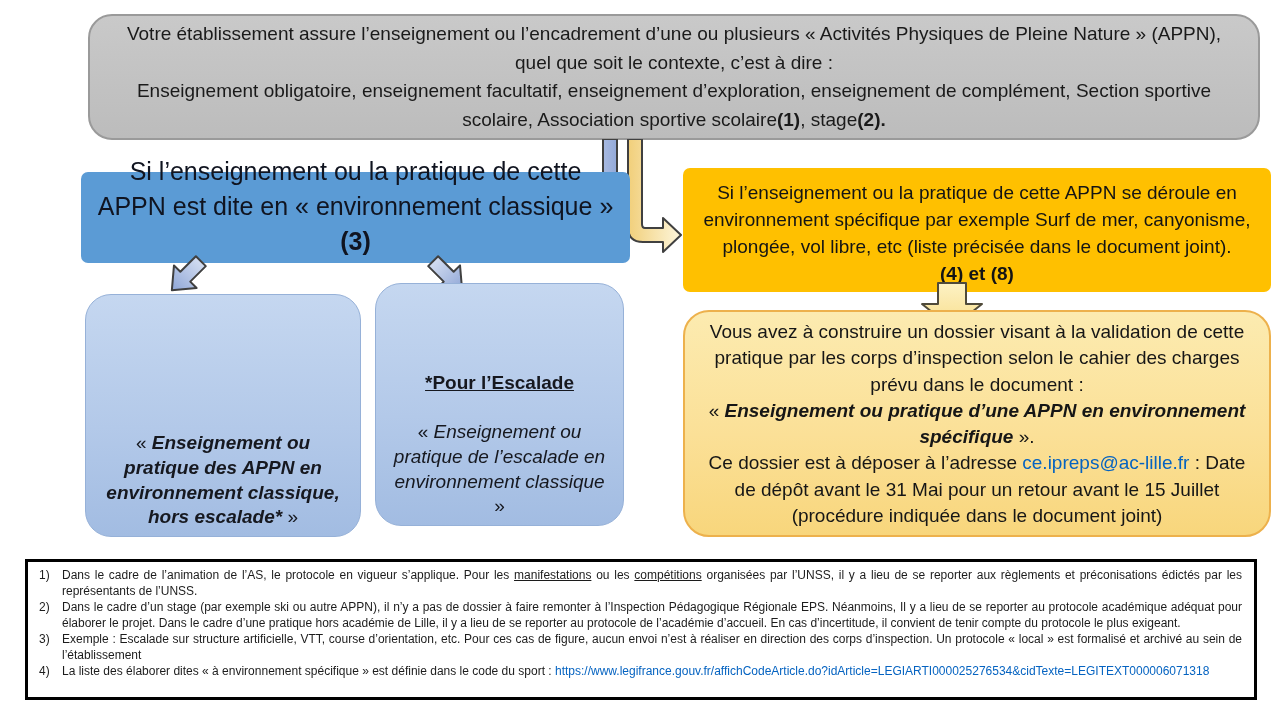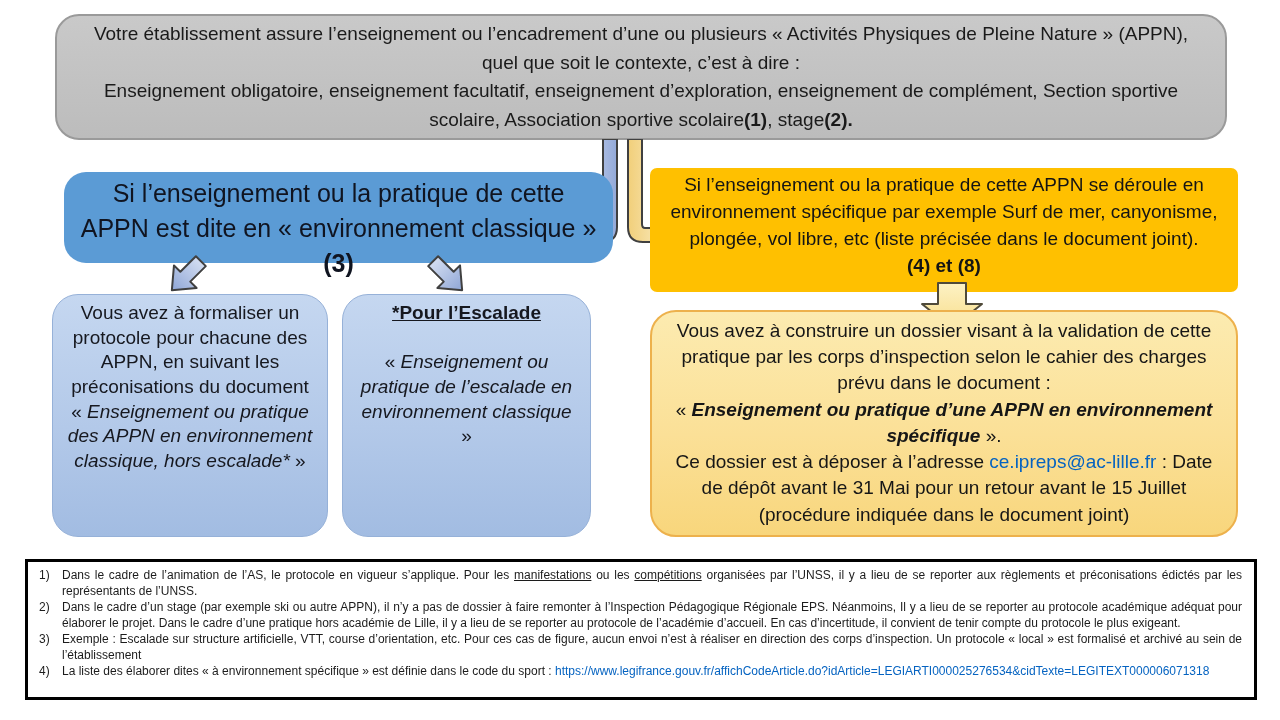--- a/index.html
+++ b/index.html
@@ -1,39 +1,39 @@
 <!DOCTYPE html>
 <html><head>
 <meta charset="utf-8">
 <style>
   html,body { margin:0; padding:0; background:#ffffff; }
   .canvas { position:relative; width:1280px; height:720px; background:#ffffff;
             font-family:"Liberation Sans", sans-serif; overflow:hidden; }
-  .box { position:absolute; box-sizing:border-box; display:flex; align-items:flex-start;
-         justify-content:center; text-align:center; }
+  .box { position:absolute; box-sizing:border-box; display:flex; align-items:flex-end;
+         justify-content:center; text-align:center;margin-left:33px; }
   .box .txt { width:100%; }
 
   .gray    { left:55px;  top:14px;  width:1172px; height:126px;
              background:linear-gradient(180deg,#c9c9c9,#bcbcbc);
              border:2px solid #9a9a9a; border-radius:24px;
              font-size:19px; line-height:1.5; color:#1a1a1a; padding:4px 30px; }
 
-  .classic { left:64px;  top:172px; width:549px; height:91px;
-             background:#5b9bd5; border-radius:22px;
+  .classic { left:48px;  top:172px; width:549px; height:91px;
+             background:#5b9bd5; border-radius:7px;
              font-size:25px; line-height:1.4; color:#101420; padding:4px 14px; }
 
   .specific{ left:650px; top:168px; width:588px; height:124px;
              background:#ffc000; border-radius:7px;
              font-size:19px; line-height:1.42; color:#141414; padding:4px 18px; }
 
   .lightblue { background:linear-gradient(180deg,#c5d7f0 0%,#b3c9e9 55%,#a2bce2 100%);
              border:1px solid #96b1d8; border-radius:26px;
              font-size:19px; line-height:1.3; color:#16181f; padding:6px 12px; }
   .protocol1 { left:52px;  top:294px; width:276px; height:243px; }
-  .protocol2 { left:342px; top:294px; width:249px; height:243px; }
+  .protocol2 { left:342px; top:283px; width:249px; height:243px; }
 
   .dossier { left:650px; top:310px; width:588px; height:227px;
              background:linear-gradient(180deg,#fcebb0 0%,#fbe097 55%,#f8d67c 100%);
              border:2px solid #edb14c; border-radius:26px;
              font-size:19px; line-height:1.38; color:#161616; padding:6px 16px; }
 
   .footnotes { position:absolute; left:25px; top:559px; width:1232px; height:141px;
              box-sizing:border-box; border:3px solid #000; background:#fff;
              padding:5px 12px 5px 6px; font-size:12px; line-height:1.34; color:#1c1c1c; }
   .fn-row  { display:flex; }
@@ -98,21 +98,21 @@
     <defs>
       <linearGradient id="gradCreamArrow" x1="0" y1="0" x2="0" y2="1">
         <stop offset="0" stop-color="#fdf2c4"></stop>
           <stop offset="1" stop-color="#f7dd8c"></stop>
       </linearGradient>
     </defs>
     <polygon points="24,1 52,1 52,22 68,22 38,46 8,22 24,22" fill="url(#gradCreamArrow)" stroke="#4f4a3a" stroke-width="2" stroke-linejoin="round"></polygon>
   </svg>
 
   <div class="box lightblue protocol1">
-    <div class="txt"><span>Vous avez à formaliser un protocole pour chacune des APPN, en suivant les préconisations du document</span><br><span>« </span><span style="font-weight: normal; font-style: italic;">Enseignement ou pratique des APPN en environnement classique, hors escalade*</span><span> »</span></div>
+    <div class="txt"><br><span>« </span><span style="font-weight: bold; font-style: italic;">Enseignement ou pratique des APPN en environnement classique, hors escalade*</span><span> »</span></div>
   </div>
 
   <div class="box lightblue protocol2">
     <div class="txt"><span style="font-weight: bold; text-decoration: underline;">*Pour l’Escalade</span><br><br><span>« </span><span style="font-weight: normal; font-style: italic;">Enseignement ou pratique de l’escalade en environnement classique</span><span> »</span></div>
   </div>
 
   <div class="box dossier">
     <div class="txt"><span>Vous avez à construire un dossier visant à la validation de cette pratique par les corps d’inspection selon le cahier des charges prévu dans le document :</span><br><span>« </span><span style="font-weight: bold; font-style: italic;">Enseignement ou pratique d’une APPN en environnement spécifique</span><span> ».</span><br><span>Ce dossier est à déposer à l’adresse </span><a class="link">ce.ipreps@ac-lille.fr</a><span>  : Date de dépôt avant le 31 Mai pour un retour avant le 15 Juillet (procédure indiquée dans le document joint)</span></div>
   </div>
 

